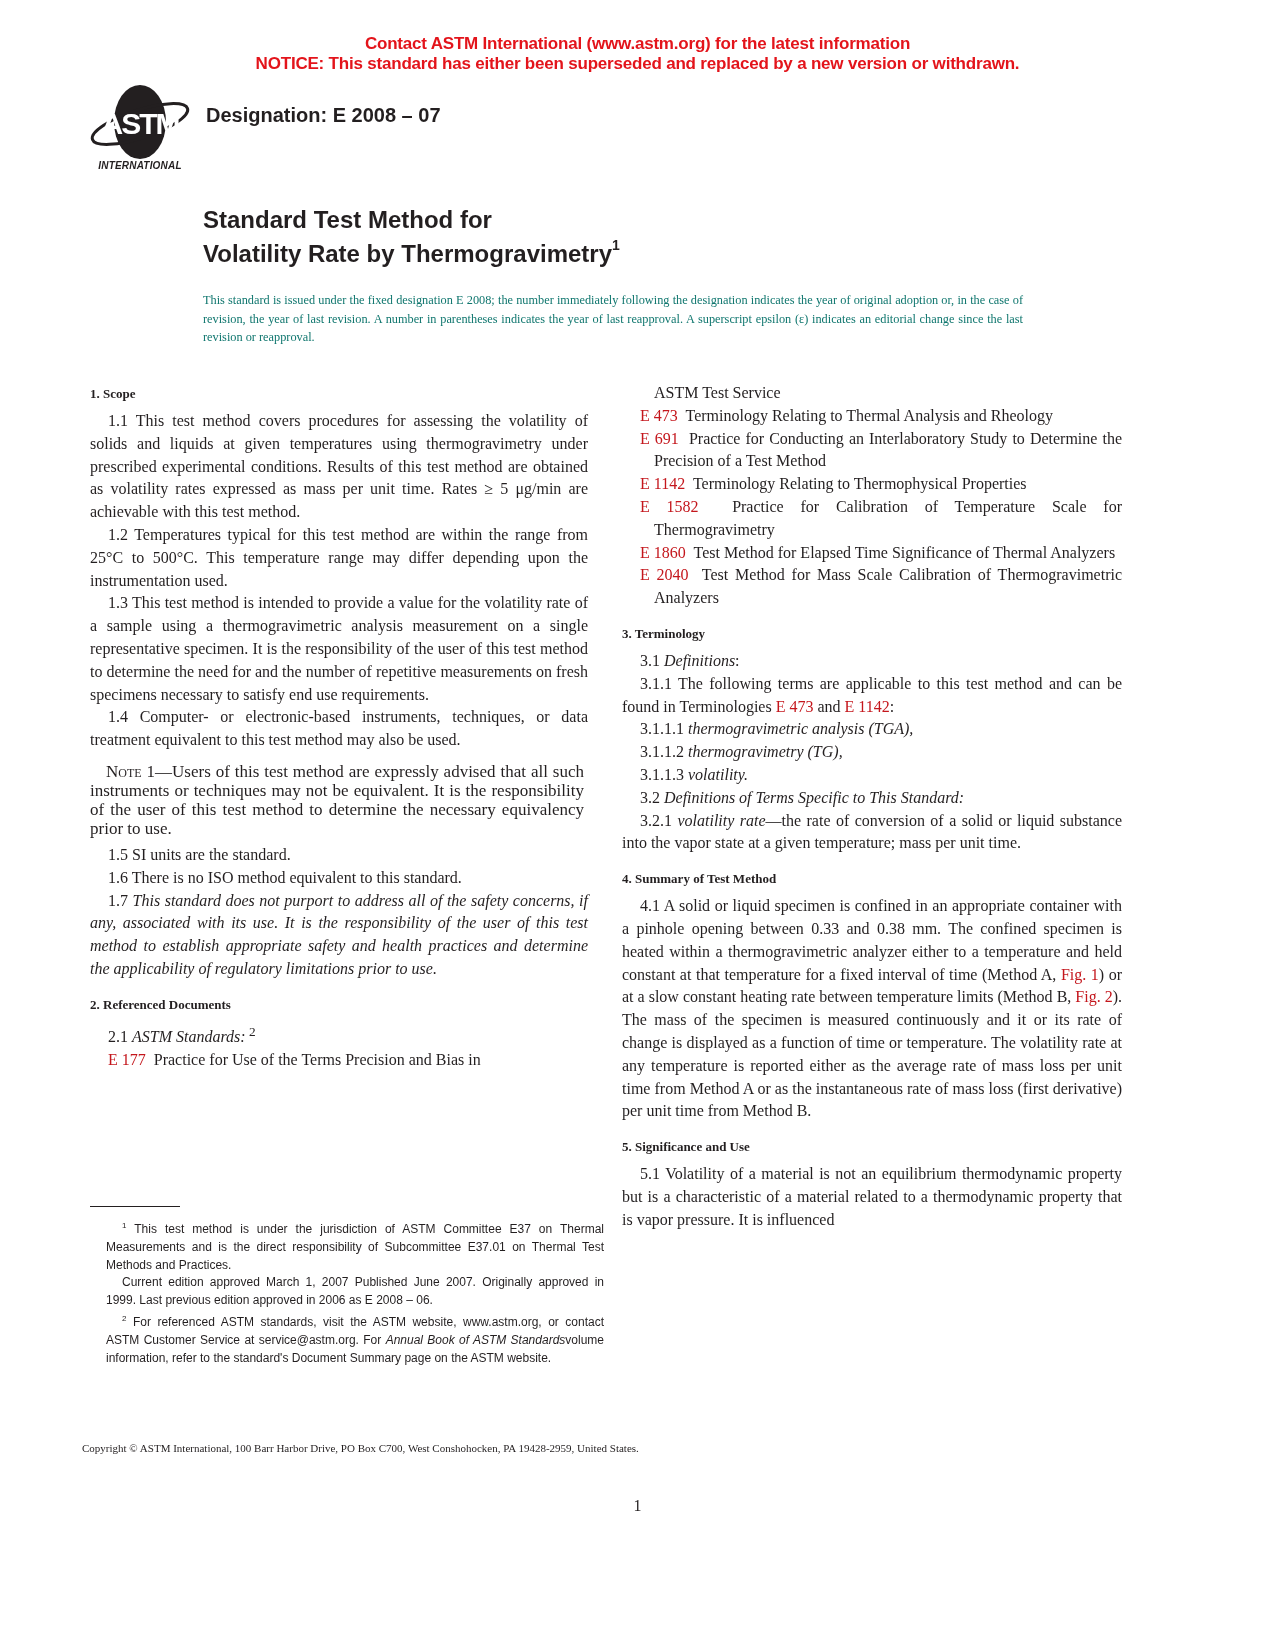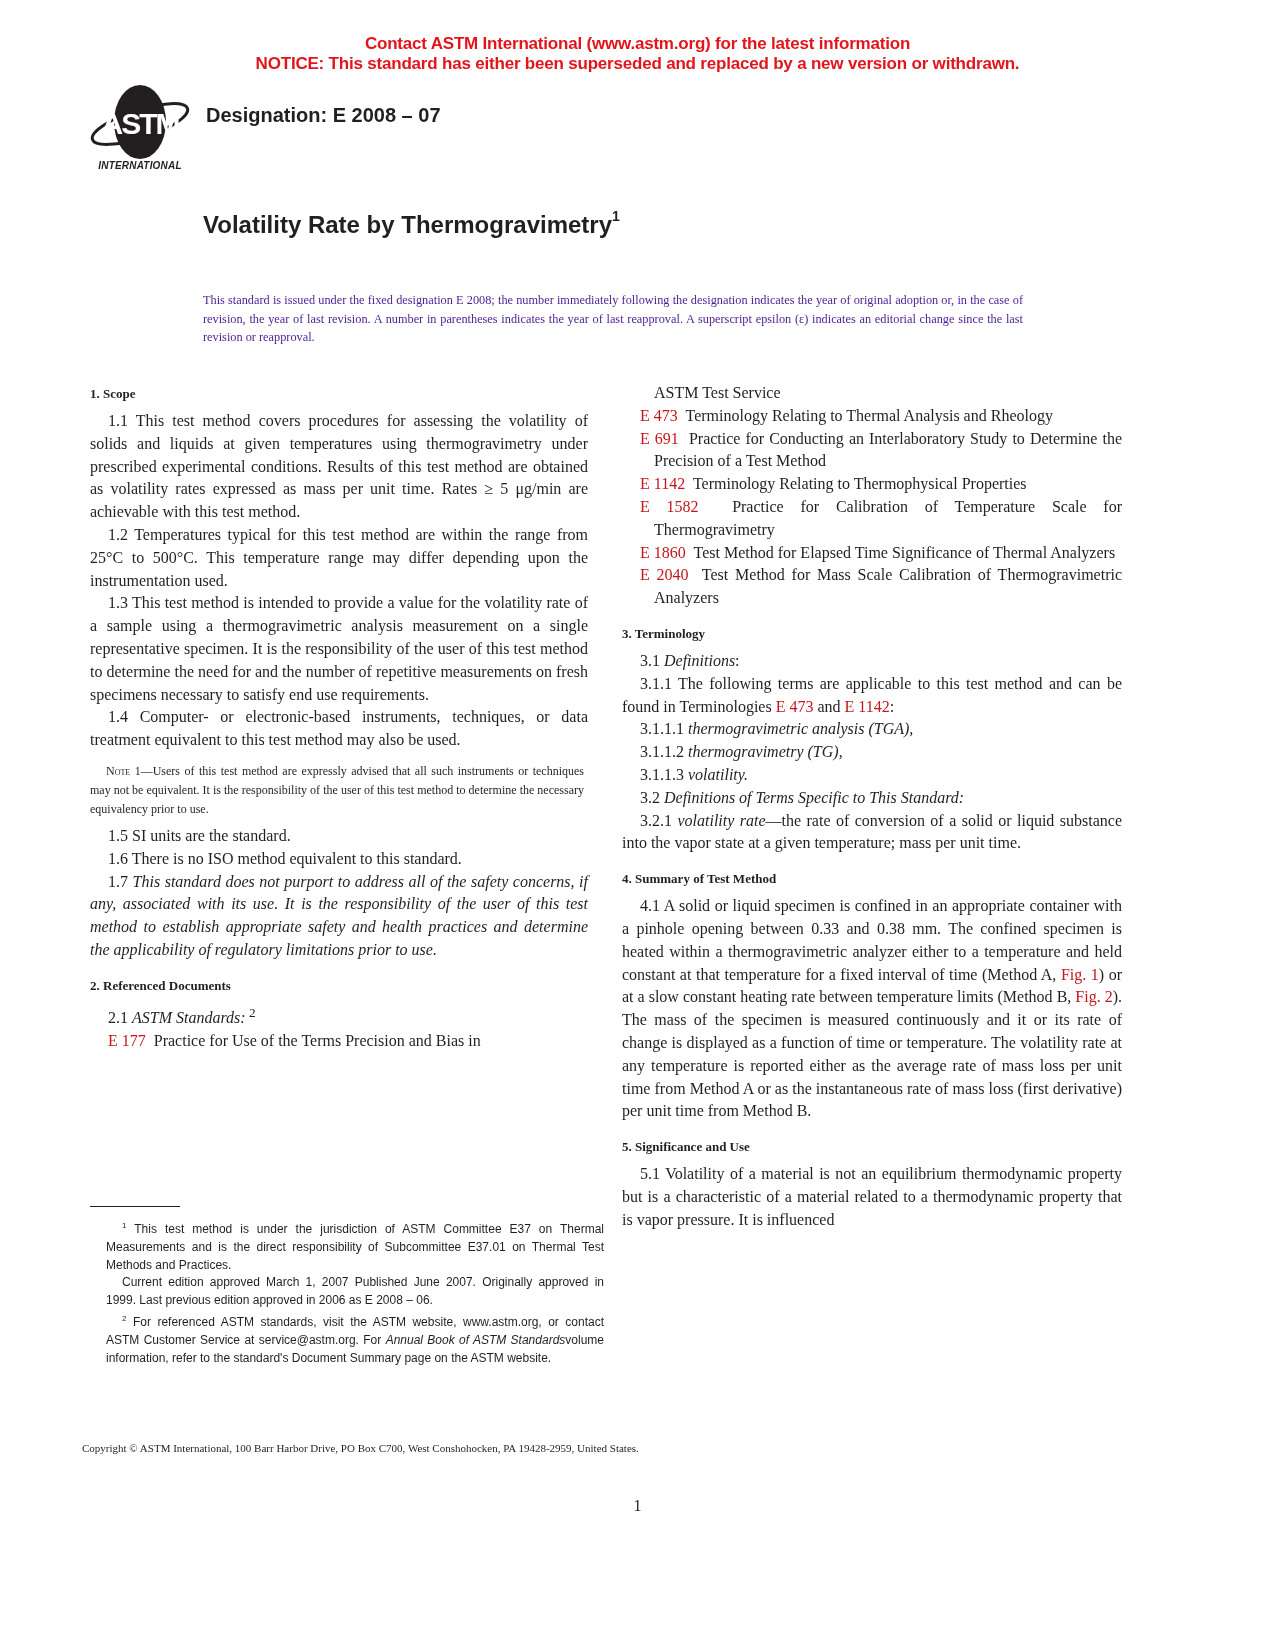--- a/index.html
+++ b/index.html
@@ -9,29 +9,29 @@
 
   .logo { position: absolute; left: 88px; top: 84px; width: 104px; height: 92px; }
   .logo svg { display: block; }
   .logo-caption { position: absolute; left: 0; top: 76px; width: 104px; text-align: center; font-family: "Liberation Sans", sans-serif; font-weight: bold; font-style: italic; font-size: 10px; letter-spacing: 0.2px; color: #231f20; }
 
   .designation { position: absolute; left: 206px; top: 104px; font-family: "Liberation Sans", sans-serif; font-weight: bold; font-size: 20px; color: #231f20; }
 
   .title { position: absolute; left: 203px; top: 205px; font-family: "Liberation Sans", sans-serif; font-weight: bold; font-size: 24px; line-height: 29px; color: #231f20; }
   .title sup { font-size: 14px; position: relative; top: -3px; }
 
-  .issued { position: absolute; left: 203px; top: 291px; width: 820px; font-family: "Liberation Serif", serif; font-size: 12.3px; line-height: 18.5px; text-align: justify; color: #4c1d95; }
+  .issued { position: absolute; left: 203px; top: 291px; width: 820px; font-family: "Liberation Serif", serif; font-size: 12.3px; line-height: 18.5px; text-align: justify; color: #0f766e; }
 
   .col { position: absolute; top: 382px; font-family: "Liberation Serif", serif; font-size: 16px; line-height: 22.8px; color: #231f20; }
   .col-left { left: 90px; width: 498px; }
   .col-right { left: 622px; width: 500px; top: 382px; }
 
   .h { font-weight: bold; font-size: 13px; margin: 0 0 4px 0; line-height: 24px; }
   .p { margin: 0; text-align: justify; text-indent: 18px; }
-  .note { font-size: 12px; line-height: 19px; margin: 10px 4px 6px 0; text-align: justify; text-indent: 16px; }
+  .note { font-size: 17px; line-height: 19px; margin: 10px 4px 6px 0; text-align: justify; text-indent: 16px; }
   .note .sc { font-variant: small-caps; }
   .ref { color: #c4161c; }
   .refitem { margin: 0; padding-left: 32px; text-indent: -14px; text-align: justify; }
   .refhead { margin: 0; padding-left: 32px; }
   .sect-gap { height: 12px; }
 
   .fn-rule { position: absolute; left: 90px; top: 1206px; width: 90px; border-top: 1.4px solid #231f20; }
   .footnotes { position: absolute; left: 90px; top: 1217px; width: 498px; font-family: "Liberation Sans", sans-serif; font-size: 12px; line-height: 17.8px; color: #231f20; margin-left: 16px; }
   .footnotes .fp { margin: 0; text-align: justify; text-indent: 16px; }
   .footnotes sup { font-size: 8px; }
@@ -54,20 +54,21 @@
     <ellipse cx="52" cy="38" rx="26" ry="37" fill="#231f20"></ellipse>
     <ellipse cx="52" cy="40" rx="50" ry="14" fill="none" stroke="#231f20" stroke-width="3" transform="rotate(-18 52 40)"></ellipse>
     <text x="52" y="50" text-anchor="middle" font-family="Liberation Sans, sans-serif" font-weight="bold" font-size="30" fill="#ffffff" letter-spacing="-2">ASTM</text>
   </svg>
   <div class="logo-caption">INTERNATIONAL</div>
 </div>
 
 <div class="designation">Designation: E 2008 – 07</div>
 
 <div class="title">
+  <div>Standard Test Method for</div>
   <div><span>Volatility Rate by Thermogravimetry</span><sup>1</sup></div>
 </div>
 
 <div class="issued">This standard is issued under the fixed designation E 2008; the number immediately following the designation indicates the year of original adoption or, in the case of revision, the year of last revision. A number in parentheses indicates the year of last reapproval. A superscript epsilon (ε) indicates an editorial change since the last revision or reapproval.</div>
 
 <div class="col col-left">
   <div class="h">1.  Scope</div>
   <p class="p">1.1 This test method covers procedures for assessing the volatility of solids and liquids at given temperatures using thermogravimetry under prescribed experimental conditions. Results of this test method are obtained as volatility rates expressed as mass per unit time. Rates ≥ 5 μg/min are achievable with this test method.</p>
   <p class="p">1.2 Temperatures typical for this test method are within the range from 25°C to 500°C. This temperature range may differ depending upon the instrumentation used.</p>
   <p class="p">1.3 This test method is intended to provide a value for the volatility rate of a sample using a thermogravimetric analysis measurement on a single representative specimen. It is the responsibility of the user of this test method to determine the need for and the number of repetitive measurements on fresh specimens necessary to satisfy end use requirements.</p>

